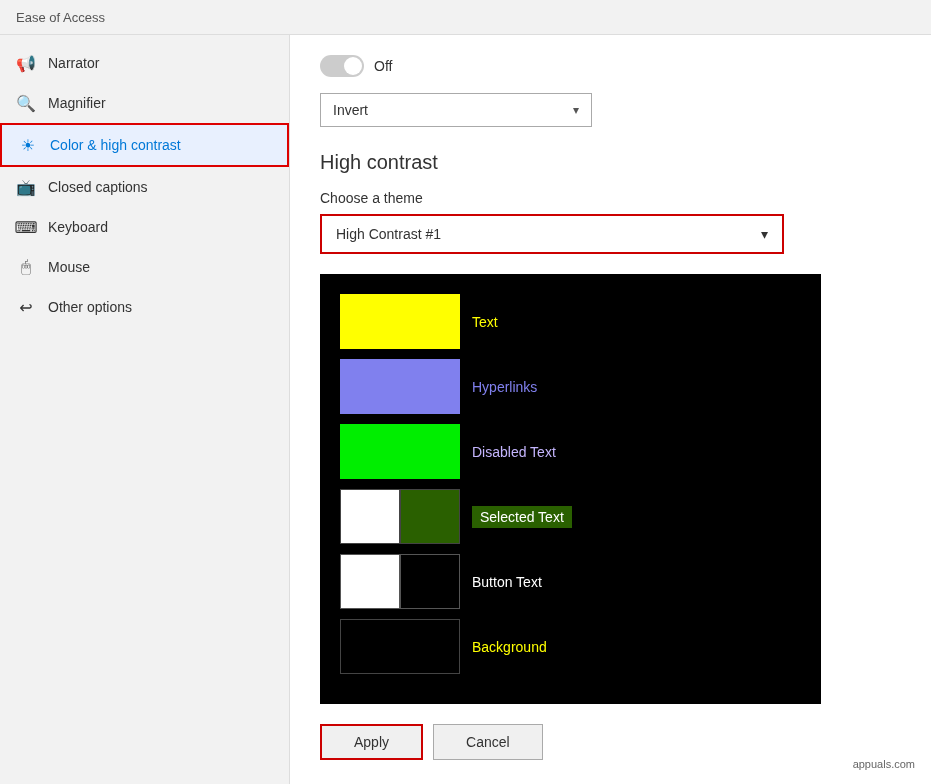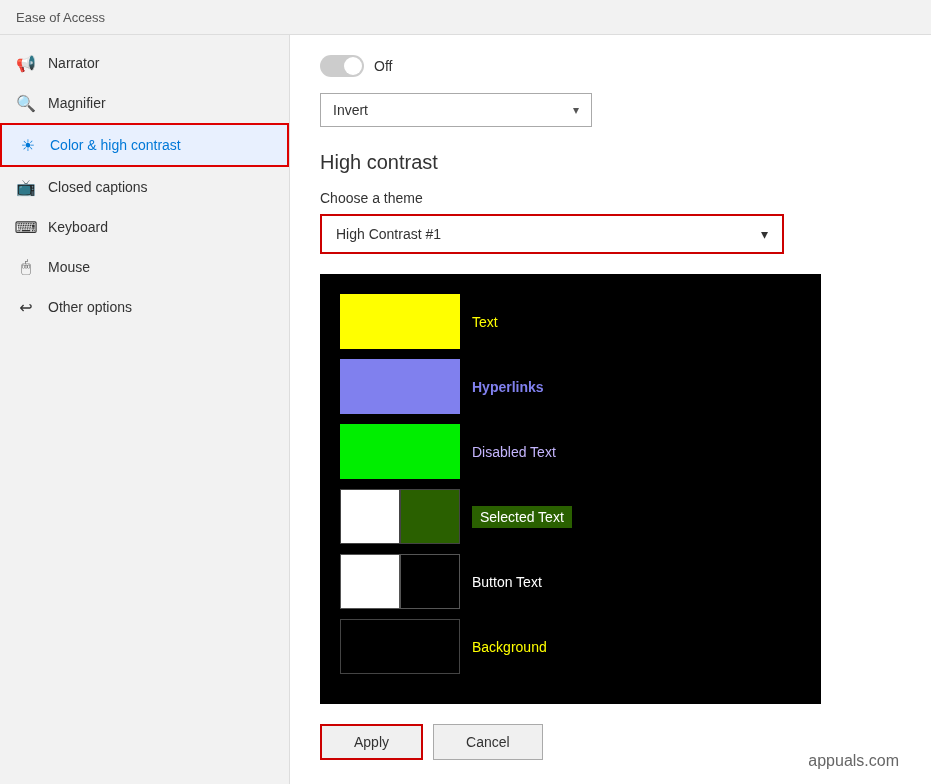--- a/index.html
+++ b/index.html
@@ -202,24 +202,24 @@
       color: #333;
     }
     .btn.apply {
       border: 2px solid #cc0000;
       background: #f0f0f0;
     }
 
     .watermark {
       position: fixed;
       bottom: 10px;
-      right: 24px;
+      right: 8px;
       background: rgba(255,255,255,0.85);
       padding: 4px 8px;
-      font-size: 16px;
+      font-size: 11px;
       color: #666;
       border-radius: 3px;
     }
   </style>
 </head>
 <body>
 
 <div class="header">
   <span class="header-title">Ease of Access</span>
 </div>
@@ -289,21 +289,21 @@
       
       <div class="contrast-preview">
 
         <div class="preview-row">
           <div class="color-swatch" style="background:#ffff00;"></div>
           <span class="preview-label" style="color:#ffff00;">Text</span>
         </div>
 
         <div class="preview-row">
           <div class="color-swatch" style="background:#8080ee;"></div>
-          <span class="preview-label" style="color:#8080ee;font-weight:bold;">Hyperlinks</span>
+          <span class="preview-label" style="color:#8080ee;">Hyperlinks</span>
         </div>
 
         <div class="preview-row">
           <div class="color-swatch" style="background:#00ee00;"></div>
           <span class="preview-label" style="color:#c4b5fd;text-align:center;">Disabled Text</span>
         </div>
 
         <div class="preview-row">
           <div style="display:flex; gap:0; width:120px; height:55px; flex-shrink:0;">
             <div style="width:60px;height:55px;background:#ffffff;border:1px solid #444;"></div>

